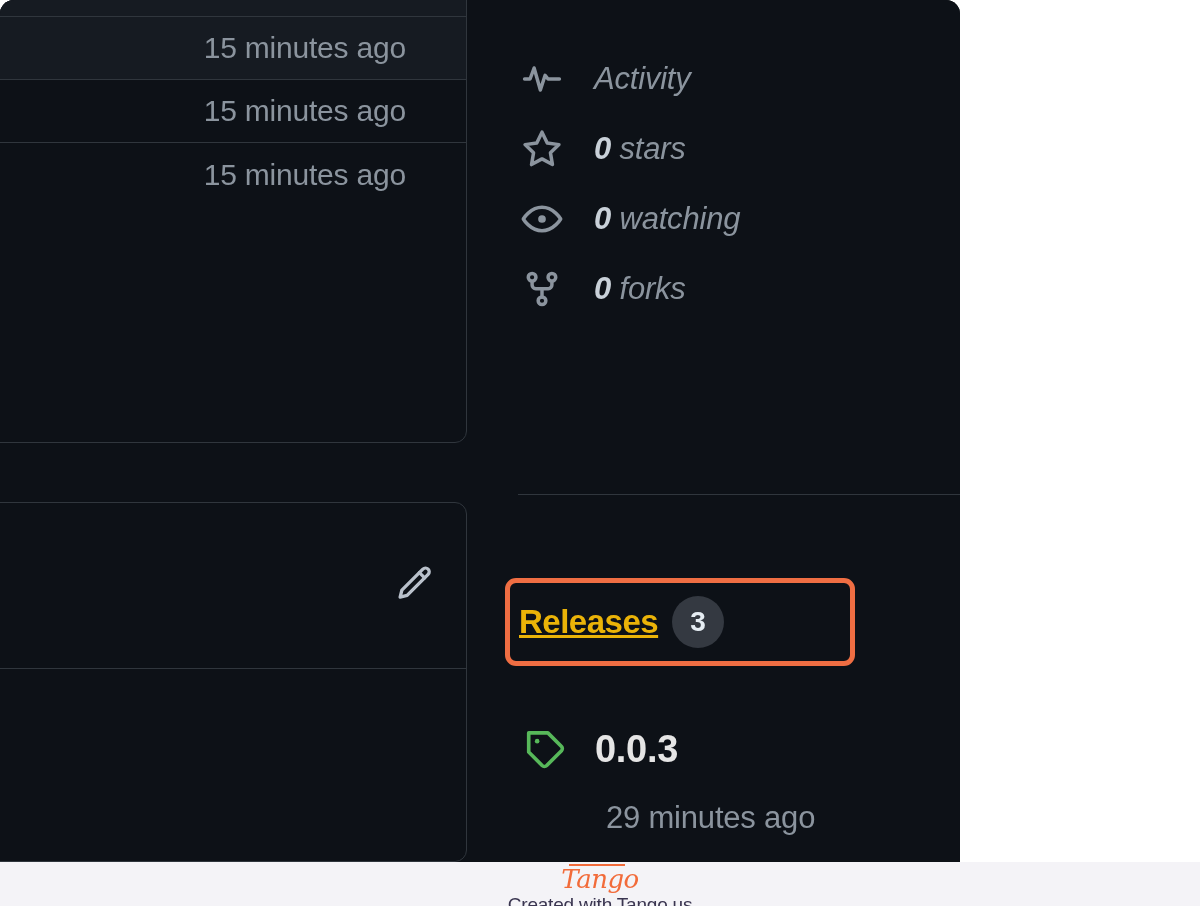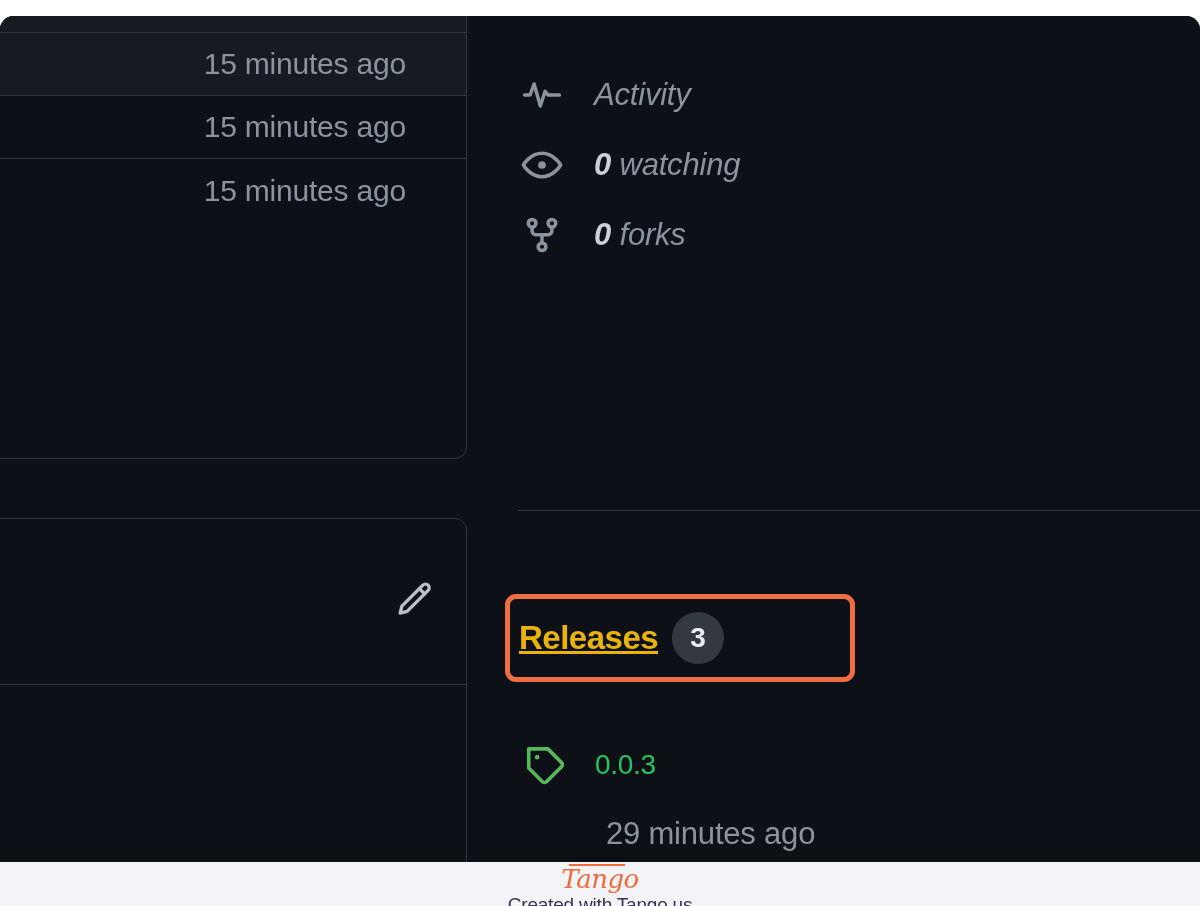--- a/index.html
+++ b/index.html
@@ -16,22 +16,22 @@
     position: relative;
     width: 1200px;
     height: 906px;
     background: #ffffff;
   }
 
   
   .app-window {
     position: absolute;
     left: 0;
-    top: 16px;
-    width: 1200px;
+    top: 0;
+    width: 960px;
     height: 862px;
     background: #0d1117;
     border-radius: 14px 14px 0 0;
     overflow: hidden;
   }
 
   
   .left-col {
     position: absolute;
     left: -260px;
@@ -218,23 +218,23 @@
     min-width: 52px;
     height: 52px;
     display: flex;
     align-items: center;
     justify-content: center;
     color: #57b85a;
   }
   .tag-icon svg { display: block; }
 
   .release-version {
-    font-size: 28px;
-    font-weight: 400;
-    color: #22c55e;
+    font-size: 38px;
+    font-weight: 700;
+    color: #e5e5e5;
     letter-spacing: -0.3px;
   }
 
   .latest-badge {
     border: 2px solid #3fb950;
     color: #3fb950;
     border-radius: 999px;
     font-size: 31px;
     font-weight: 600;
     padding: 7px 24px 9px;
@@ -335,20 +335,28 @@
 
         <div class="stat-row">
           <span class="stat-icon">
             <svg width="44" height="44" viewBox="0 0 24 24" fill="none" stroke="currentColor" stroke-width="1.9" stroke-linecap="round" stroke-linejoin="round">
               <path d="M2.5 12h3l2.2-6 3.4 12 2.6-8 1.6 2h6.2"></path>
             </svg>
           </span>
           <span class="stat-text">Activity</span>
         </div>
 
+        <div class="stat-row">
+          <span class="stat-icon">
+            <svg width="44" height="44" viewBox="0 0 24 24" fill="none" stroke="currentColor" stroke-width="1.9" stroke-linecap="round" stroke-linejoin="round">
+              <path d="M12 2.8l2.85 5.9 6.4.9-4.64 4.5 1.1 6.4L12 17.4l-5.71 3.1 1.1-6.4-4.64-4.5 6.4-.9z"></path>
+            </svg>
+          </span>
+          <span class="stat-text"><b>0</b> <span>stars</span></span>
+        </div>
 
         <div class="stat-row">
           <span class="stat-icon">
             <svg width="44" height="44" viewBox="0 0 24 24" fill="none" stroke="currentColor" stroke-width="1.9" stroke-linecap="round" stroke-linejoin="round">
               <path d="M1.8 12S5.6 5.6 12 5.6 22.2 12 22.2 12 18.4 18.4 12 18.4 1.8 12 1.8 12z"></path>
               <circle cx="12" cy="12" r="2.1" fill="currentColor" stroke="none"></circle>
             </svg>
           </span>
           <span class="stat-text"><b>0</b> <span>watching</span></span>
         </div>

